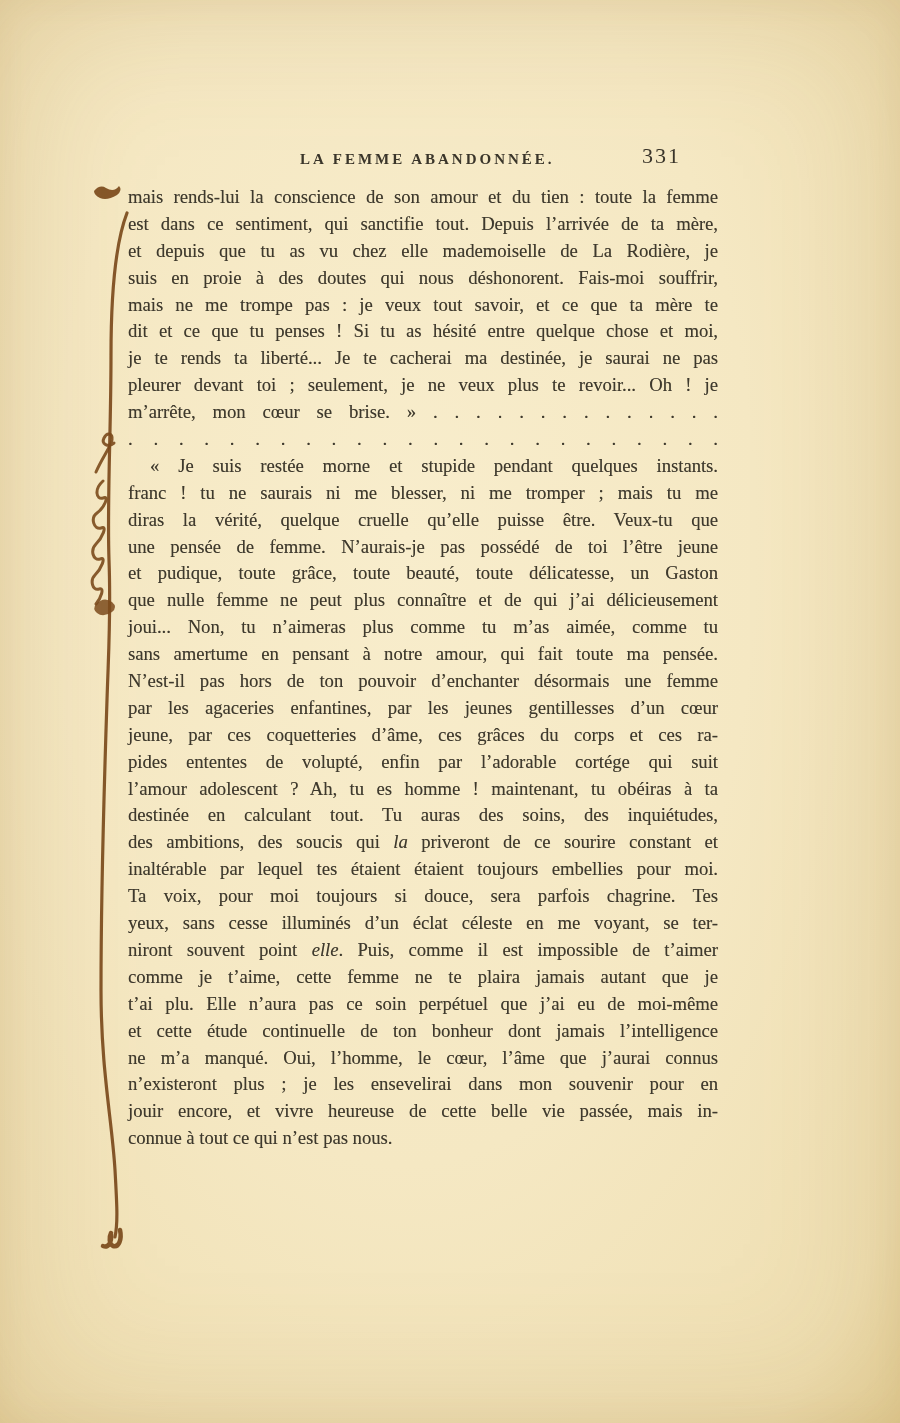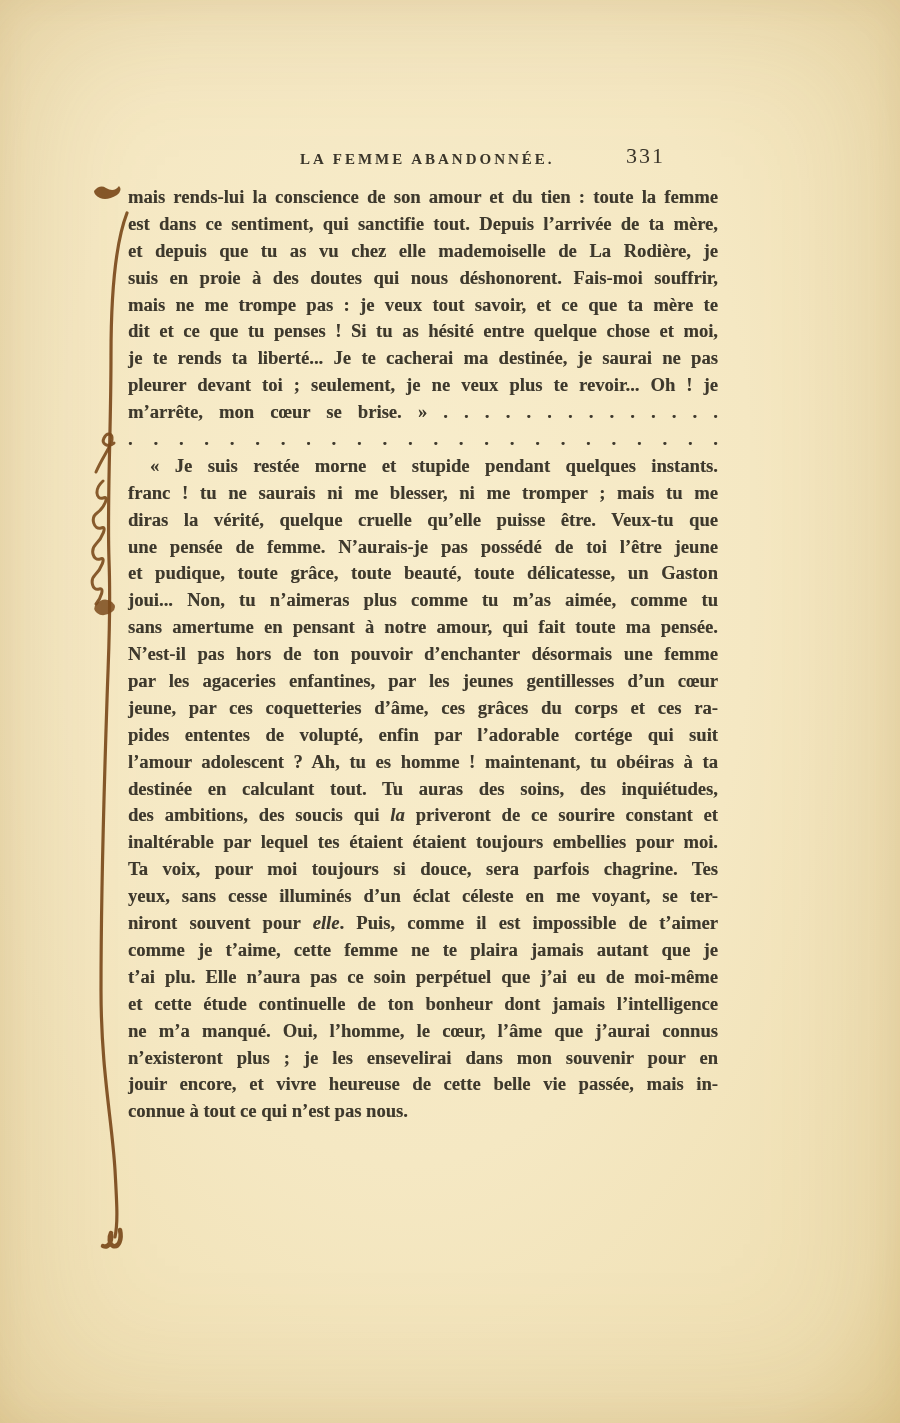--- a/index.html
+++ b/index.html
@@ -27,41 +27,40 @@
     text-align: center;
     font-size: 15px;
     font-weight: bold;
     letter-spacing: 3px;
     white-space: nowrap;
     color: #3a352a;
   }
   .page-number {
     position: absolute;
     top: 143px;
-    left: 626px;
+    left: 642px;
     font-size: 22px;
     letter-spacing: 2px;
     color: #3a352a;
   }
   .text-block {
     position: absolute;
     top: 184px;
     left: 128px;
     width: 590px;
     font-size: 18.6px;
     line-height: 26.9px;
     color: #3e392d;
     text-shadow: 0.2px 0.2px 0 rgba(62,57,45,0.45);
   }
   .line {
     height: 26.9px;
     white-space: nowrap;
     text-align: justify;
     text-align-last: justify;
-    font-weight: bold;
   }
   .line.indent { text-indent: 22px; }
   .line.noj { text-align-last: left; }
   .line i { font-style: italic; }
   .marginalia {
     position: absolute;
     inset: 0;
     pointer-events: none;
   }
 </style>
@@ -83,33 +82,34 @@
       <div class="line"><span>dit et ce que tu penses ! Si tu as hésité entre quelque chose et moi,</span></div>
       <div class="line"><span>je te rends ta liberté... Je te cacherai ma destinée, je saurai ne pas</span></div>
       <div class="line"><span>pleurer devant toi ; seulement, je ne veux plus te revoir... Oh ! je</span></div>
       <div class="line"><span>m’arrête, mon cœur se brise. » . . . . . . . . . . . . . .</span></div>
       <div class="line"><span>. . . . . . . . . . . . . . . . . . . . . . . .</span></div>
       <div class="line indent"><span>« Je suis restée morne et stupide pendant quelques instants.</span></div>
       <div class="line"><span>franc ! tu ne saurais ni me blesser, ni me tromper ; mais tu me</span></div>
       <div class="line"><span>diras la vérité, quelque cruelle qu’elle puisse être. Veux-tu que</span></div>
       <div class="line"><span>une pensée de femme. N’aurais-je pas possédé de toi l’être jeune</span></div>
       <div class="line"><span>et pudique, toute grâce, toute beauté, toute délicatesse, un Gaston</span></div>
+      <div class="line"><span>que nulle femme ne peut plus connaître et de qui j’ai délicieusement</span></div>
       <div class="line"><span>joui... Non, tu n’aimeras plus comme tu m’as aimée, comme tu</span></div>
       <div class="line"><span>sans amertume en pensant à notre amour, qui fait toute ma pensée.</span></div>
       <div class="line"><span>N’est-il pas hors de ton pouvoir d’enchanter désormais une femme</span></div>
       <div class="line"><span>par les agaceries enfantines, par les jeunes gentillesses d’un cœur</span></div>
       <div class="line"><span>jeune, par ces coquetteries d’âme, ces grâces du corps et ces ra-</span></div>
       <div class="line"><span>pides ententes de volupté, enfin par l’adorable cortége qui suit</span></div>
       <div class="line"><span>l’amour adolescent ? Ah, tu es homme ! maintenant, tu obéiras à ta</span></div>
       <div class="line"><span>destinée en calculant tout. Tu auras des soins, des inquiétudes,</span></div>
       <div class="line"><span>des ambitions, des soucis qui </span><i>la</i><span> priveront de ce sourire constant et</span></div>
       <div class="line"><span>inaltérable par lequel tes étaient étaient toujours embellies pour moi.</span></div>
       <div class="line"><span>Ta voix, pour moi toujours si douce, sera parfois chagrine. Tes</span></div>
       <div class="line"><span>yeux, sans cesse illuminés d’un éclat céleste en me voyant, se ter-</span></div>
-      <div class="line"><span>niront souvent pour </span><i>elle</i><span>. Puis, comme il est impossible de t’aimer</span></div>
+      <div class="line"><span>niront souvent point </span><i>elle</i><span>. Puis, comme il est impossible de t’aimer</span></div>
       <div class="line"><span>comme je t’aime, cette femme ne te plaira jamais autant que je</span></div>
       <div class="line"><span>t’ai plu. Elle n’aura pas ce soin perpétuel que j’ai eu de moi-même</span></div>
       <div class="line"><span>et cette étude continuelle de ton bonheur dont jamais l’intelligence</span></div>
       <div class="line"><span>ne m’a manqué. Oui, l’homme, le cœur, l’âme que j’aurai connus</span></div>
       <div class="line"><span>n’existeront plus ; je les ensevelirai dans mon souvenir pour en</span></div>
       <div class="line"><span>jouir encore, et vivre heureuse de cette belle vie passée, mais in-</span></div>
       <div class="line noj"><span>connue à tout ce qui n’est pas nous.</span></div>
     </div>
 
   <svg class="marginalia" width="900" height="1423" viewBox="0 0 900 1423">

